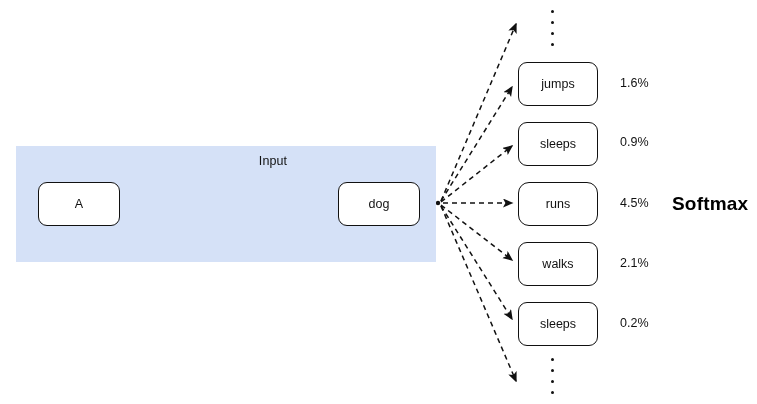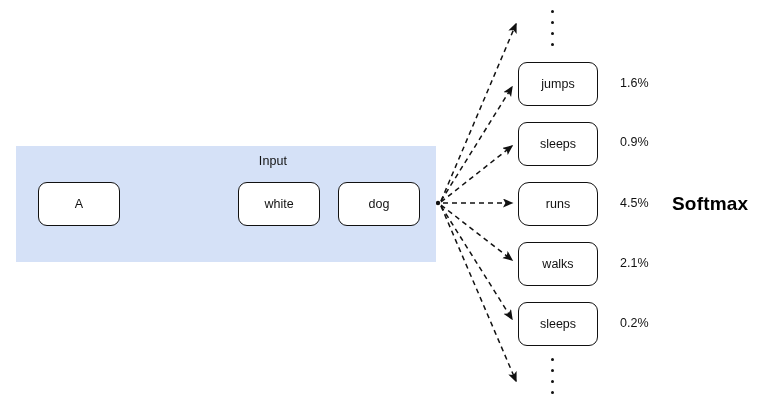--- a/index.html
+++ b/index.html
@@ -153,21 +153,20 @@
     <line x1="441" y1="206" x2="512" y2="319" stroke="#111111" stroke-width="1.5" stroke-dasharray="5,4" marker-end="url(#arrowhead)"></line>
 
     <line x1="441" y1="206" x2="516" y2="381" stroke="#111111" stroke-width="1.5" stroke-dasharray="5,4" marker-end="url(#arrowhead)"></line>
   </svg>
 
   <div class="input-panel">
     <div class="input-panel-label">Input</div>
   </div>
 
   <div class="token-box t0">A</div>
-  <div class="token-box t2">white</div>
   <div class="token-box t3">dog</div>
 
   <div class="vdots top">
     <span></span>
       <span></span>
       <span></span>
       <span></span>
   </div>
 
   <div class="out-box o0">jumps</div>

